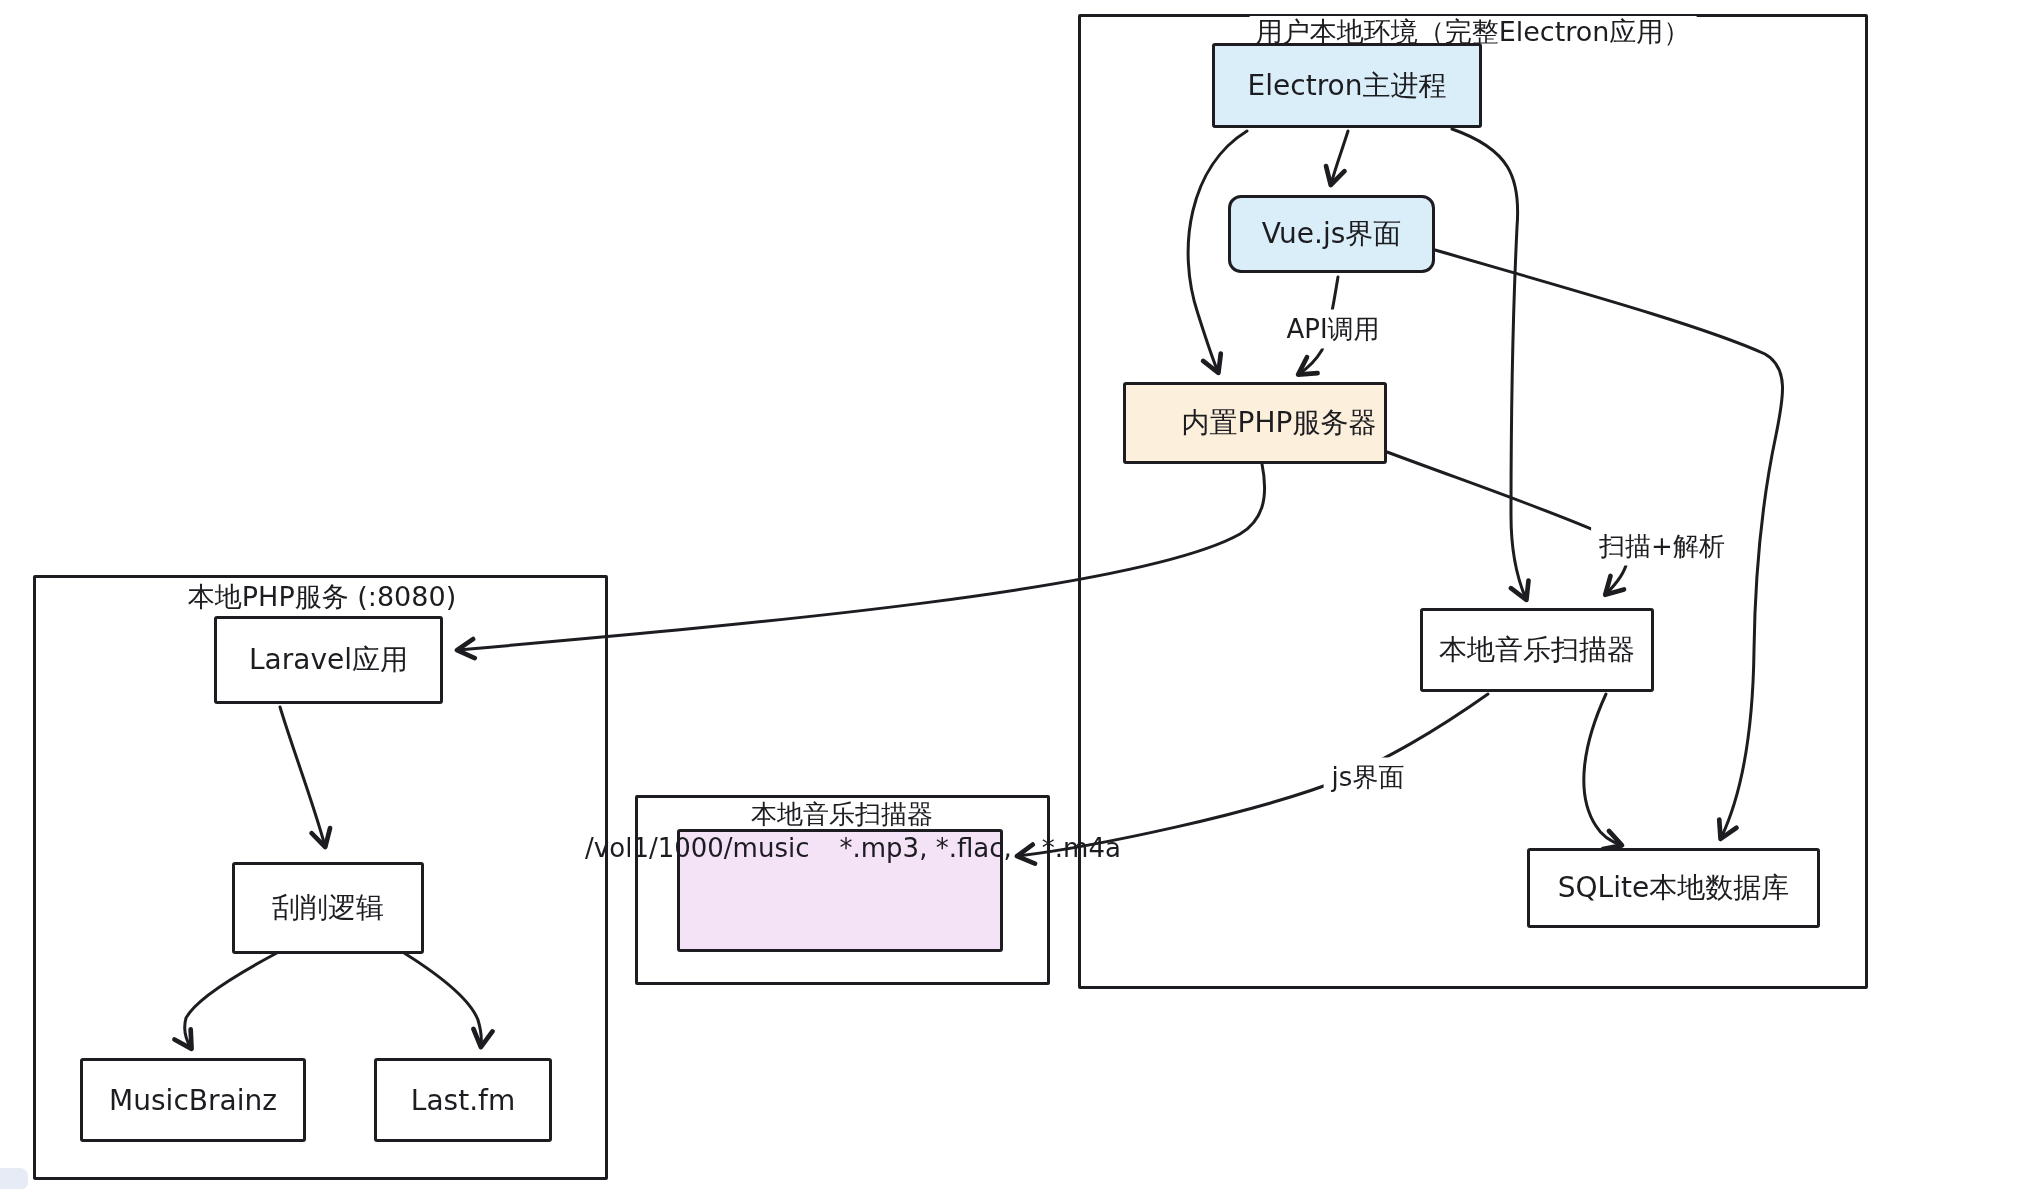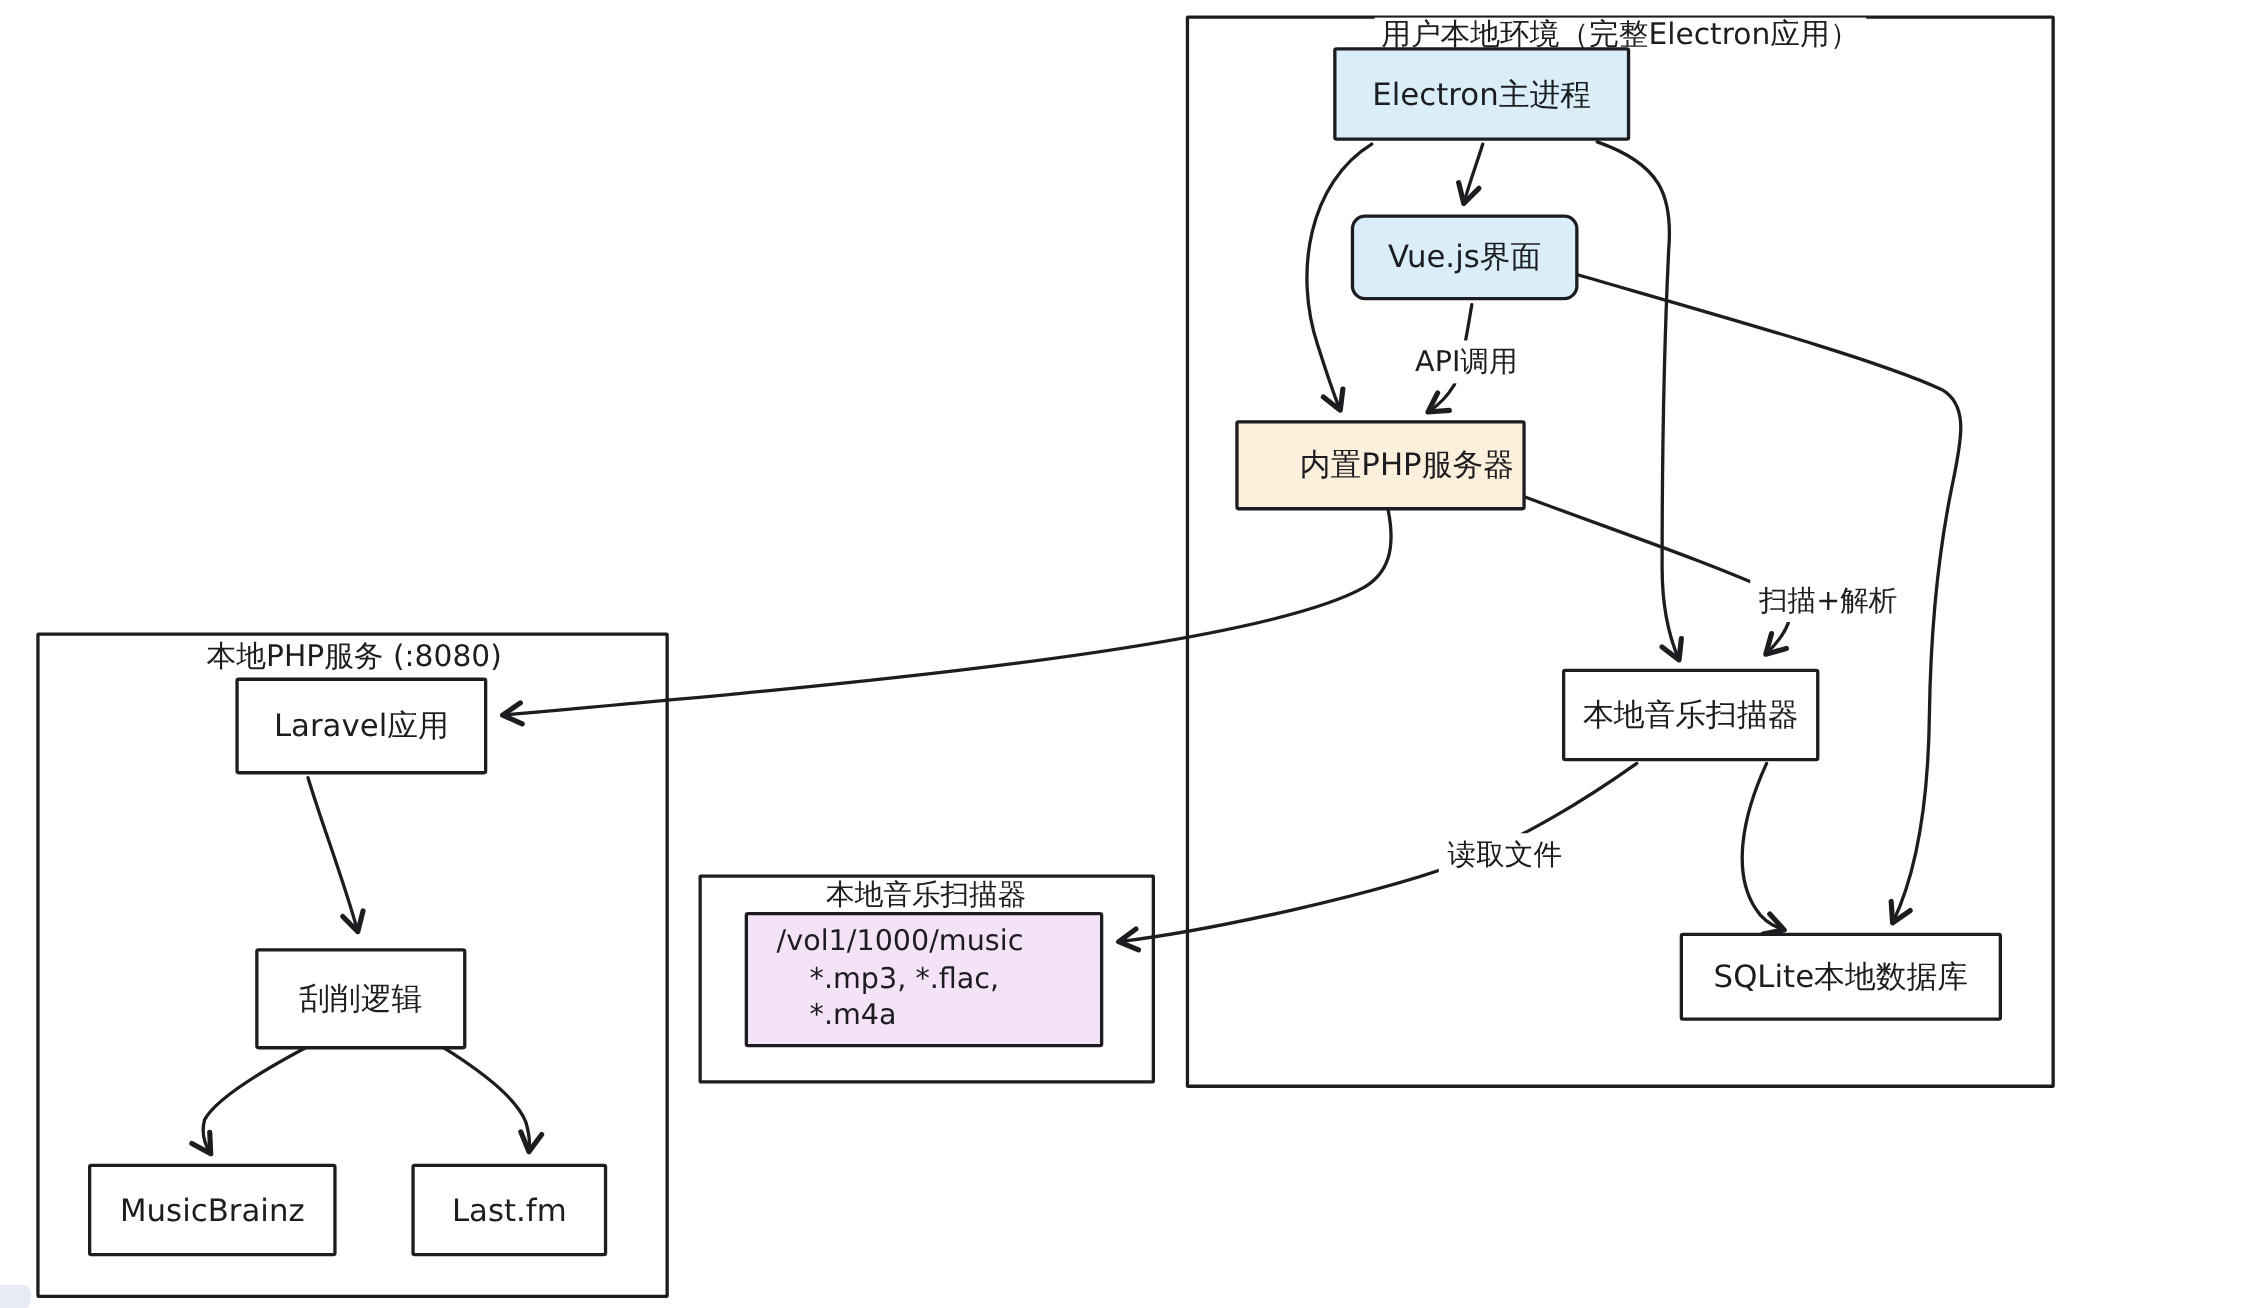--- a/index.html
+++ b/index.html
@@ -36,21 +36,21 @@
     border-radius: 3px;
     background: #ffffff;
     font-size: 28px;
     box-sizing: border-box;
     white-space: nowrap;
   }
   .node.blue   { background: #d9eef8; }
   .node.orange { background: #fcf0dc; padding-left: 48px; }
   .node.purple { background: #f4e3f6; }
   .node.multiline {
-    flex-direction: column;
+    flex-direction: row;
     align-items: flex-start;
     justify-content: center;
     font-size: 26px;
     line-height: 1.3;
     padding-left: 26px;
   }
   .node.multiline .indent { margin-left: 30px; }
   .elabel {
     position: absolute;
     transform: translate(-50%, -50%);
@@ -140,17 +140,17 @@
   </div>
 
   <div class="node purple multiline" style="left:677px; top:829px; width:326px; height:123px;">
     <span>/vol1/1000/music</span>
     <span class="indent">*.mp3, *.flac,</span>
     <span class="indent">*.m4a</span>
   </div>
 
   <div class="elabel" style="left:1333px; top:329px;">API调用</div>
   <div class="elabel" style="left:1662px; top:546px;">扫描+解析</div>
-  <div class="elabel" style="left:1368px; top:777px;">读取文件</div>
+  <div class="elabel" style="left:1368px; top:777px;">js界面</div>
 
   <div class="corner-chip"></div>
 
 </div>
 
 </body></html>

